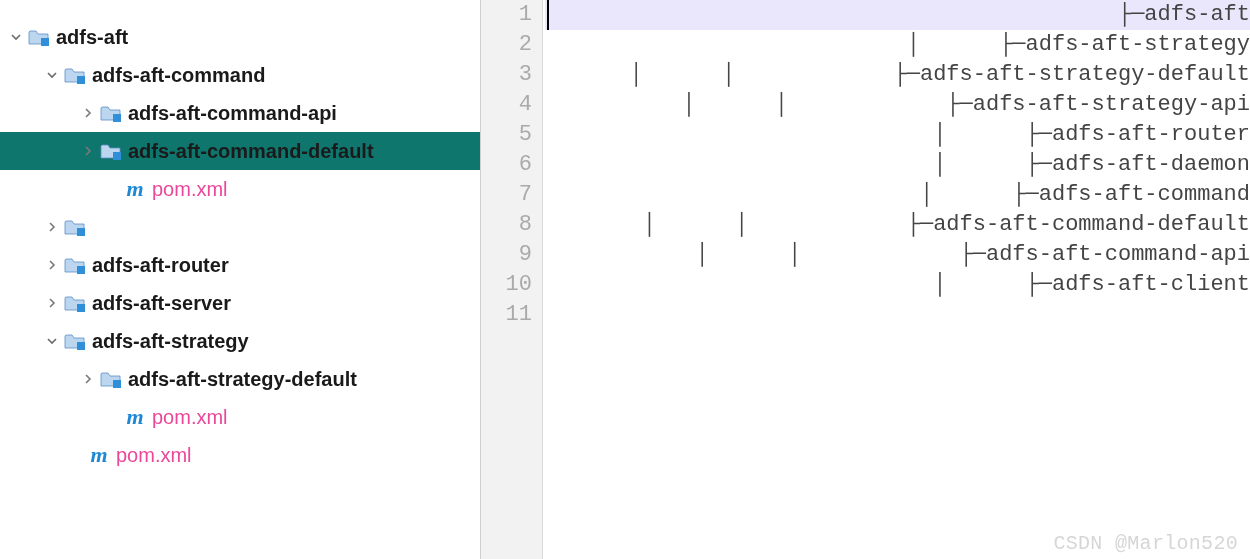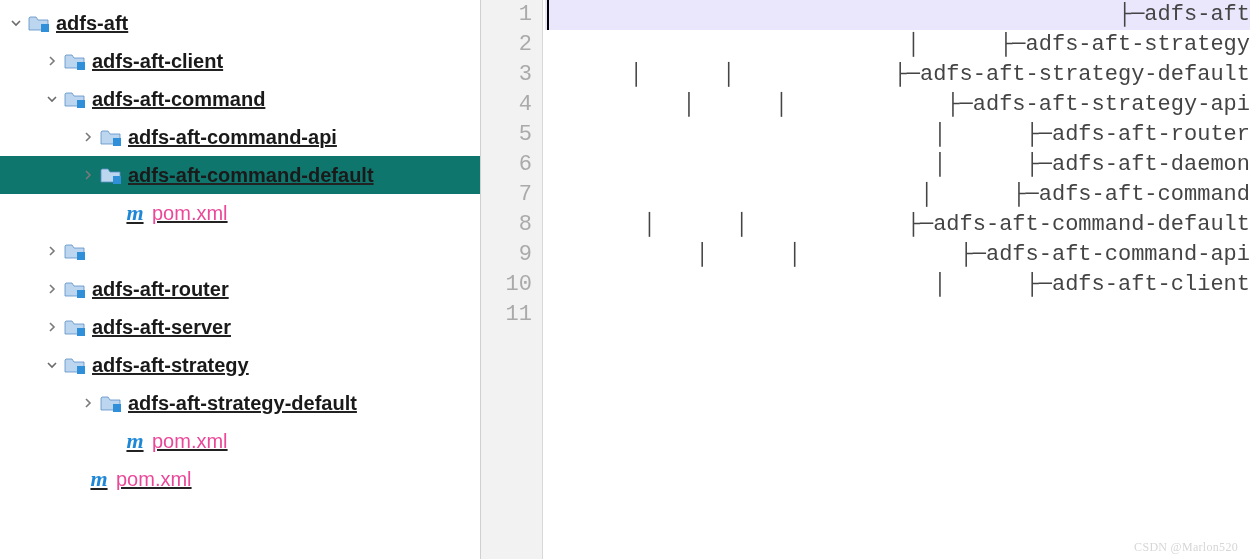--- a/index.html
+++ b/index.html
@@ -10,25 +10,24 @@
     display: flex;
     background: #fff;
     color: #222;
     width: 1250px;
     height: 559px;
     overflow: hidden;
   }
   
   .tree-panel {
     width: 480px;
-    padding-top: 4px;
+    padding-top: 18px;
     background: #fff;
     flex-shrink: 0;
     position: relative;
-    text-decoration: underline;
   }
   .tree-row {
     display: flex;
     align-items: center;
     height: 38px;
     white-space: nowrap;
   }
   .tree-row.selected {
     background: #0f766e;
   }
@@ -110,23 +109,23 @@
     left:4px;
     top:0;
     width:1.5px;
     height:30px;
     background:#000;
   }
   .watermark {
     position:absolute;
     right:12px;
     bottom:4px;
-    font-size:12px;
+    font-size:20px;
     color:#d6d6d6;
-    font-family: Liberation Serif, serif;
+    font-family: Liberation Mono, monospace;
     letter-spacing:0.3px;
   }
 </style>
 </head>
 <body>
 
 <div class="tree-panel" id="tree-root">
     <div class="tree-row">
       <span class="indent" style="width: 4px;"></span>
       <span class="arrow-slot">
@@ -134,35 +133,20 @@
           <path d="M3 5 L7 9 L11 5" fill="none" stroke="#6a6a6a" stroke-width="1.6"></path>
         </svg>
       </span>
       <span class="folder-icon">
         <svg width="22" height="18" viewBox="0 0 22 18">
           <path d="M1 4 L1 16 L20 16 L20 6 L10 6 L8 3 L2 3 Z" fill="#bcd6ef" stroke="#5a8fc7" stroke-width="0.8"></path>
           <rect x="13" y="10" width="8" height="8" fill="#2f8fd8"></rect>
         </svg>
       </span>
       <span class="tree-label">adfs-aft</span>
-    </div>
-    <div class="tree-row">
-      <span class="indent" style="width: 40px;"></span>
-      <span class="arrow-slot">
-        <svg width="14" height="14" viewBox="0 0 14 14">
-          <path d="M5 3 L9 7 L5 11" fill="none" stroke="#7a7a7a" stroke-width="1.6"></path>
-        </svg>
-      </span>
-      <span class="folder-icon">
-        <svg width="22" height="18" viewBox="0 0 22 18">
-          <path d="M1 4 L1 16 L20 16 L20 6 L10 6 L8 3 L2 3 Z" fill="#bcd6ef" stroke="#5a8fc7" stroke-width="0.8"></path>
-          <rect x="13" y="10" width="8" height="8" fill="#2f8fd8"></rect>
-        </svg>
-      </span>
-      <span class="tree-label">adfs-aft-client</span>
     </div>
     <div class="tree-row">
       <span class="indent" style="width: 40px;"></span>
       <span class="arrow-slot">
         <svg width="14" height="14" viewBox="0 0 14 14">
           <path d="M3 5 L7 9 L11 5" fill="none" stroke="#6a6a6a" stroke-width="1.6"></path>
         </svg>
       </span>
       <span class="folder-icon">
         <svg width="22" height="18" viewBox="0 0 22 18">

